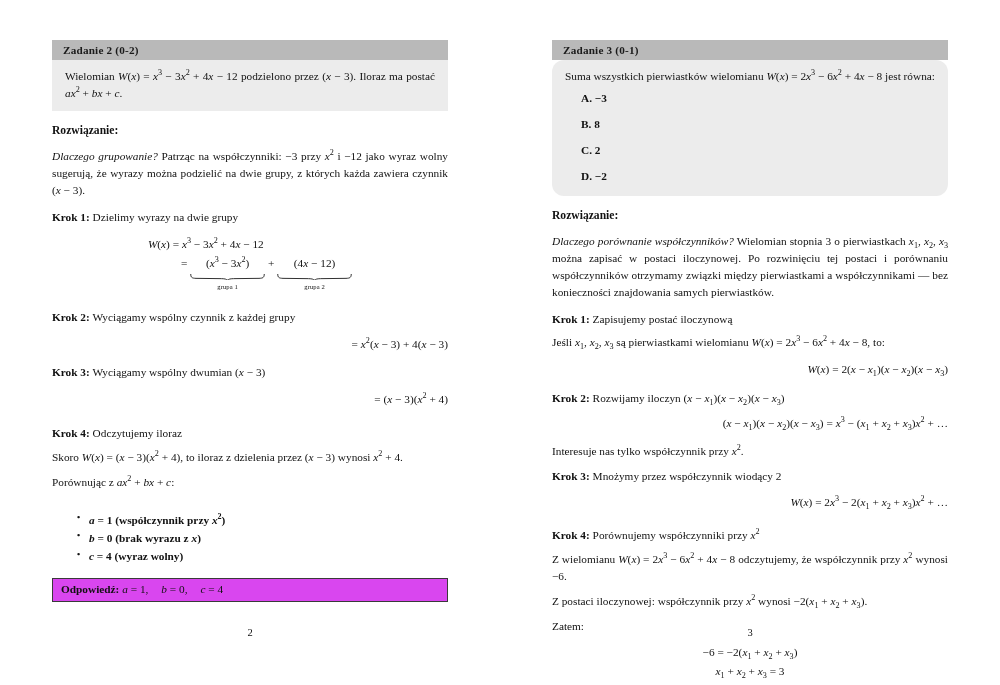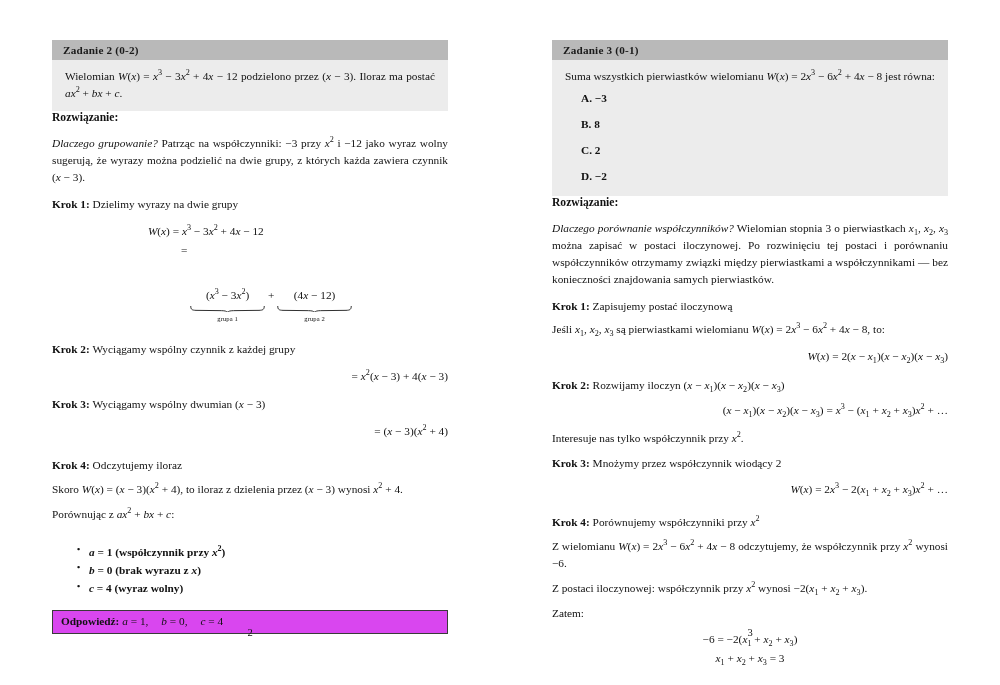--- a/index.html
+++ b/index.html
@@ -27,38 +27,40 @@
     box-sizing: border-box;
     padding: 40px 52px 0 52px;
   }
   .page-inner {
     position: relative;
     height: 612px;
   }
 
   
   .task-box {
+    margin-bottom: 13px;
   }
   .task-title {
     background: #b9b9b9;
     color: #1a1a1a;
     font-weight: bold;
     font-size: 11.2px;
     letter-spacing: .2px;
     padding: 4px 10px 4px 11px;
   }
   .task-body {
     background: #ececec;
     padding: 8px 13px 9px 13px;
     font-size: 11.3px;
     line-height: 1.52;
     text-align: justify;
   }
   .task-body.choices {
     padding-bottom: 6px;
+    border-radius: 12px;
   }
   .choice {
     padding: 4.5px 0 4.5px 16px;
     font-size: 11.3px;
     font-weight: bold;
   }
 
   
   .h-solution {
     font-weight: bold;
@@ -115,21 +117,20 @@
   
   .ubrace {
     display: inline-block;
     position: relative;
     vertical-align: top;
     text-align: center;
   }
   .ubrace > .ub-term {
     display: block;
     white-space: nowrap;
-    margin-top: 45px;
   }
   .ubrace > .ub-curly {
     display: block;
     height: 6px;
     margin-top: 1px;
     line-height: 0;
   }
   .ubrace > .ub-curly svg {
     display: block;
     width: 100%;

